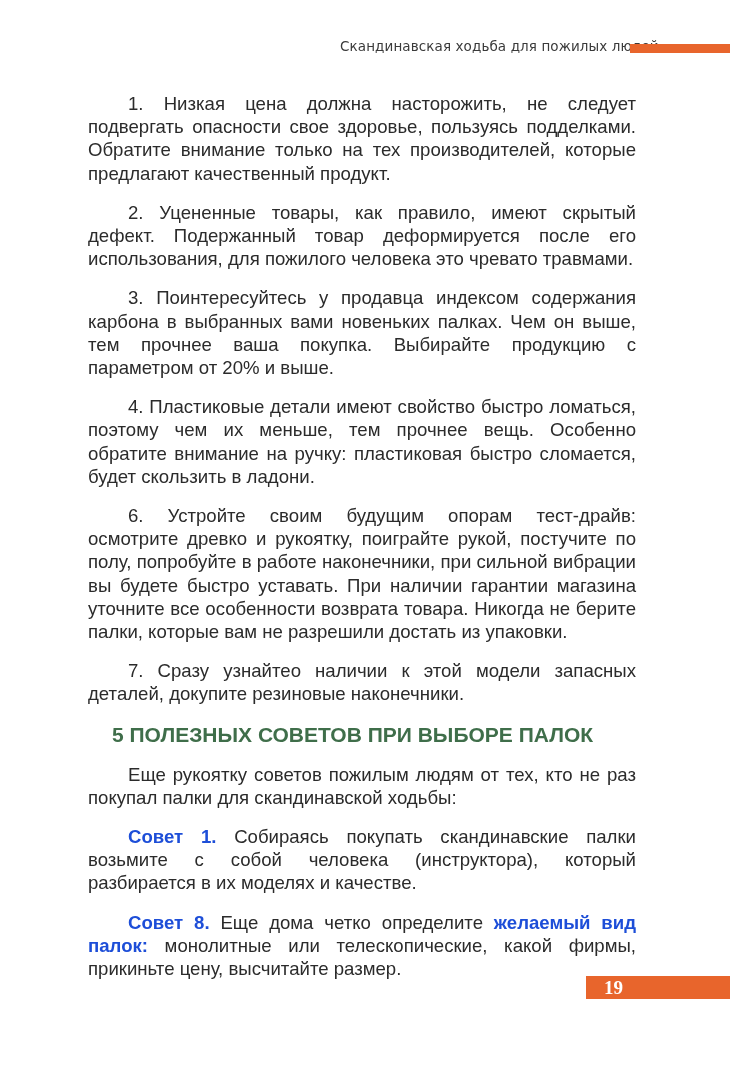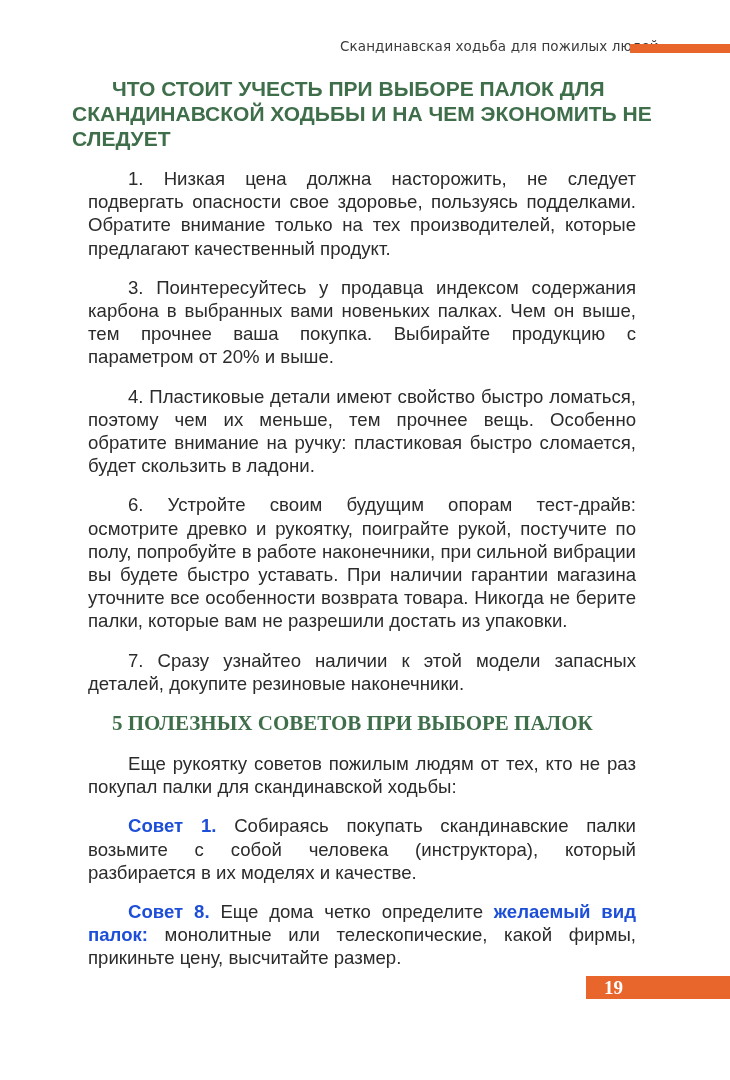--- a/index.html
+++ b/index.html
@@ -3,37 +3,37 @@
 <meta charset="utf-8">
 <style>
   html, body { margin:0; padding:0; }
   body { width:730px; height:1080px; background:#ffffff; position:relative; overflow:hidden;
          font-family:"DejaVu Sans", sans-serif; color:#2b2b2b; }
   .running-head { position:absolute; top:38px; left:340px; font-size:13.5px; color:#3a3a3a; letter-spacing:0.1px; white-space:nowrap; }
   .head-bar { position:absolute; top:44px; left:630px; width:100px; height:9px; background:#e8652c; }
   .content { position:absolute; left:72px; top:76px; width:580px; }
   h2 { margin:0; color:#3f6e4a; font-family:"Liberation Sans", sans-serif; font-weight:bold; font-size:21px; line-height:25px; text-transform:uppercase; }
   h2.h1 { text-indent:40px; margin-bottom:2px; }
-  h2.h2 { text-indent:40px; margin-top:14px; margin-bottom:14px;font-family:Liberation Serif, serif; }
+  h2.h2 { text-indent:40px; margin-top:14px; margin-bottom:14px; }
   p { margin:16px; font-family:"Liberation Sans", sans-serif; font-size:18.6px; line-height:23.2px; text-align:justify; text-indent:40px; color:#2b2b2b; }
   b { color:#1d4ed8; }
   .page-num-bar { position:absolute; top:976px; left:586px; width:164px; height:23px; background:#e8652c; }
   .page-num { position:absolute; left:18px; top:0; line-height:23px; color:#ffffff; font-family:"Liberation Serif", serif; font-weight:bold; font-size:19px; }
 </style>
 </head>
 <body>
 
 <div>
   <div class="running-head">Скандинавская ходьба для пожилых людей</div>
   <div class="head-bar"></div>
 </div>
 
 <div class="content">
-  <h2 class="h1">ЧТО СТОИТ УЧЕСТЬ ПРИ ВЫБОРЕ ПАЛОК ДЛЯ СКАНДИНАВСКОЙ ХОДЬБЫ И НА ЧЕМ ЭКОНОМИТЬ НЕ СЛЕДУЕТ</h2>
   <p>1. Низкая цена должна насторожить, не следует подвергать опасности свое здоровье, пользуясь подделками. Обратите внимание только на тех производителей, которые предлагают качественный продукт.</p>
+  <p>2. Уцененные товары, как правило, имеют скрытый дефект. Подержанный товар деформируется после его использования, для пожилого человека это чревато травмами.</p>
   <p>3. Поинтересуйтесь у продавца индексом содержания карбона в выбранных вами новеньких палках. Чем он выше, тем прочнее ваша покупка. Выбирайте продукцию с параметром от 20% и выше.</p>
   <p>4. Пластиковые детали имеют свойство быстро ломаться, поэтому чем их меньше, тем прочнее вещь. Особенно обратите внимание на ручку: пластиковая быстро сломается, будет скользить в ладони.</p>
   <p>6. Устройте своим будущим опорам тест-драйв: осмотрите древко и рукоятку, поиграйте рукой, постучите по полу, попробуйте в работе наконечники, при сильной вибрации вы будете быстро уставать. При наличии гарантии магазина уточните все особенности возврата товара. Никогда не берите палки, которые вам не разрешили достать из упаковки.</p>
   <p>7. Сразу узнайтео наличии к этой модели запасных деталей, докупите резиновые наконечники.</p>
 
   <h2 class="h2">5 ПОЛЕЗНЫХ СОВЕТОВ ПРИ ВЫБОРЕ ПАЛОК</h2>
   <p>Еще рукоятку советов пожилым людям от тех, кто не раз покупал палки для скандинавской ходьбы:</p>
   <p><b>Совет 1.</b><span> Собираясь покупать скандинавские палки возьмите с собой человека (инструктора), который разбирается в их моделях и качестве.</span></p>
   <p><b>Совет 8.</b><span> Еще дома четко определите </span><b>желаемый вид палок:</b><span> монолитные или телескопические, какой фирмы, прикиньте цену, высчитайте размер.</span></p>
 </div>

